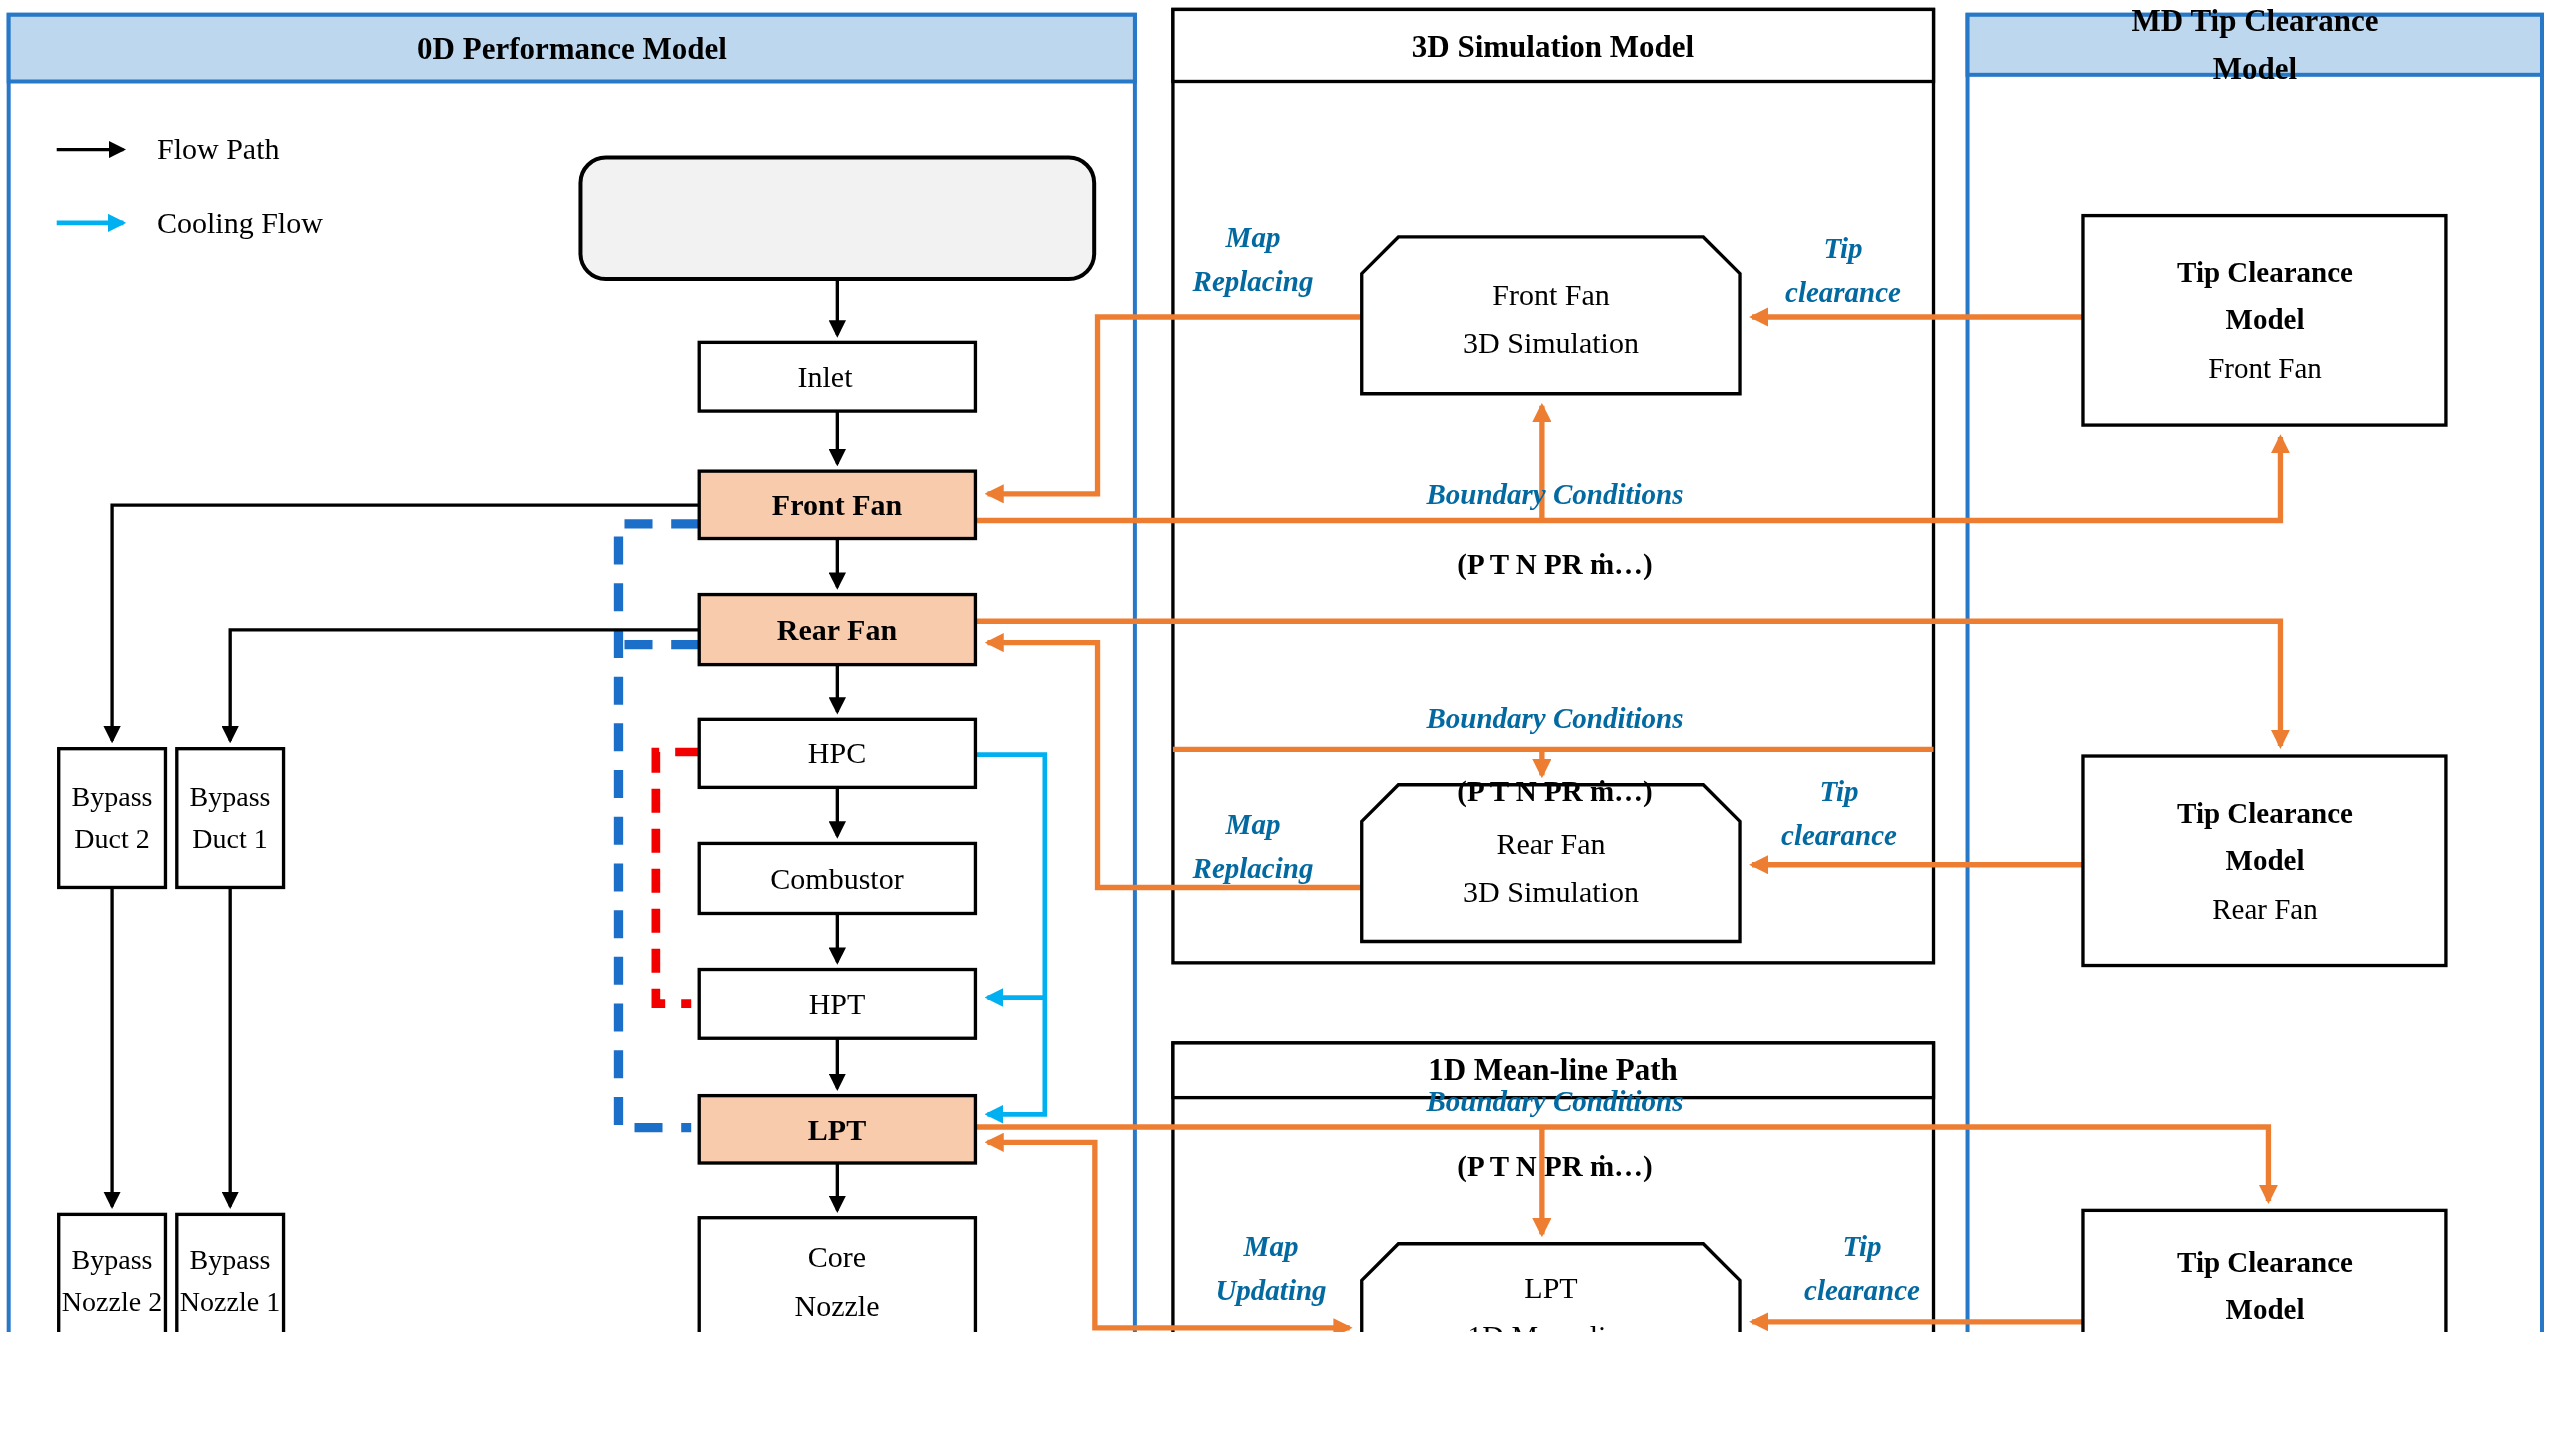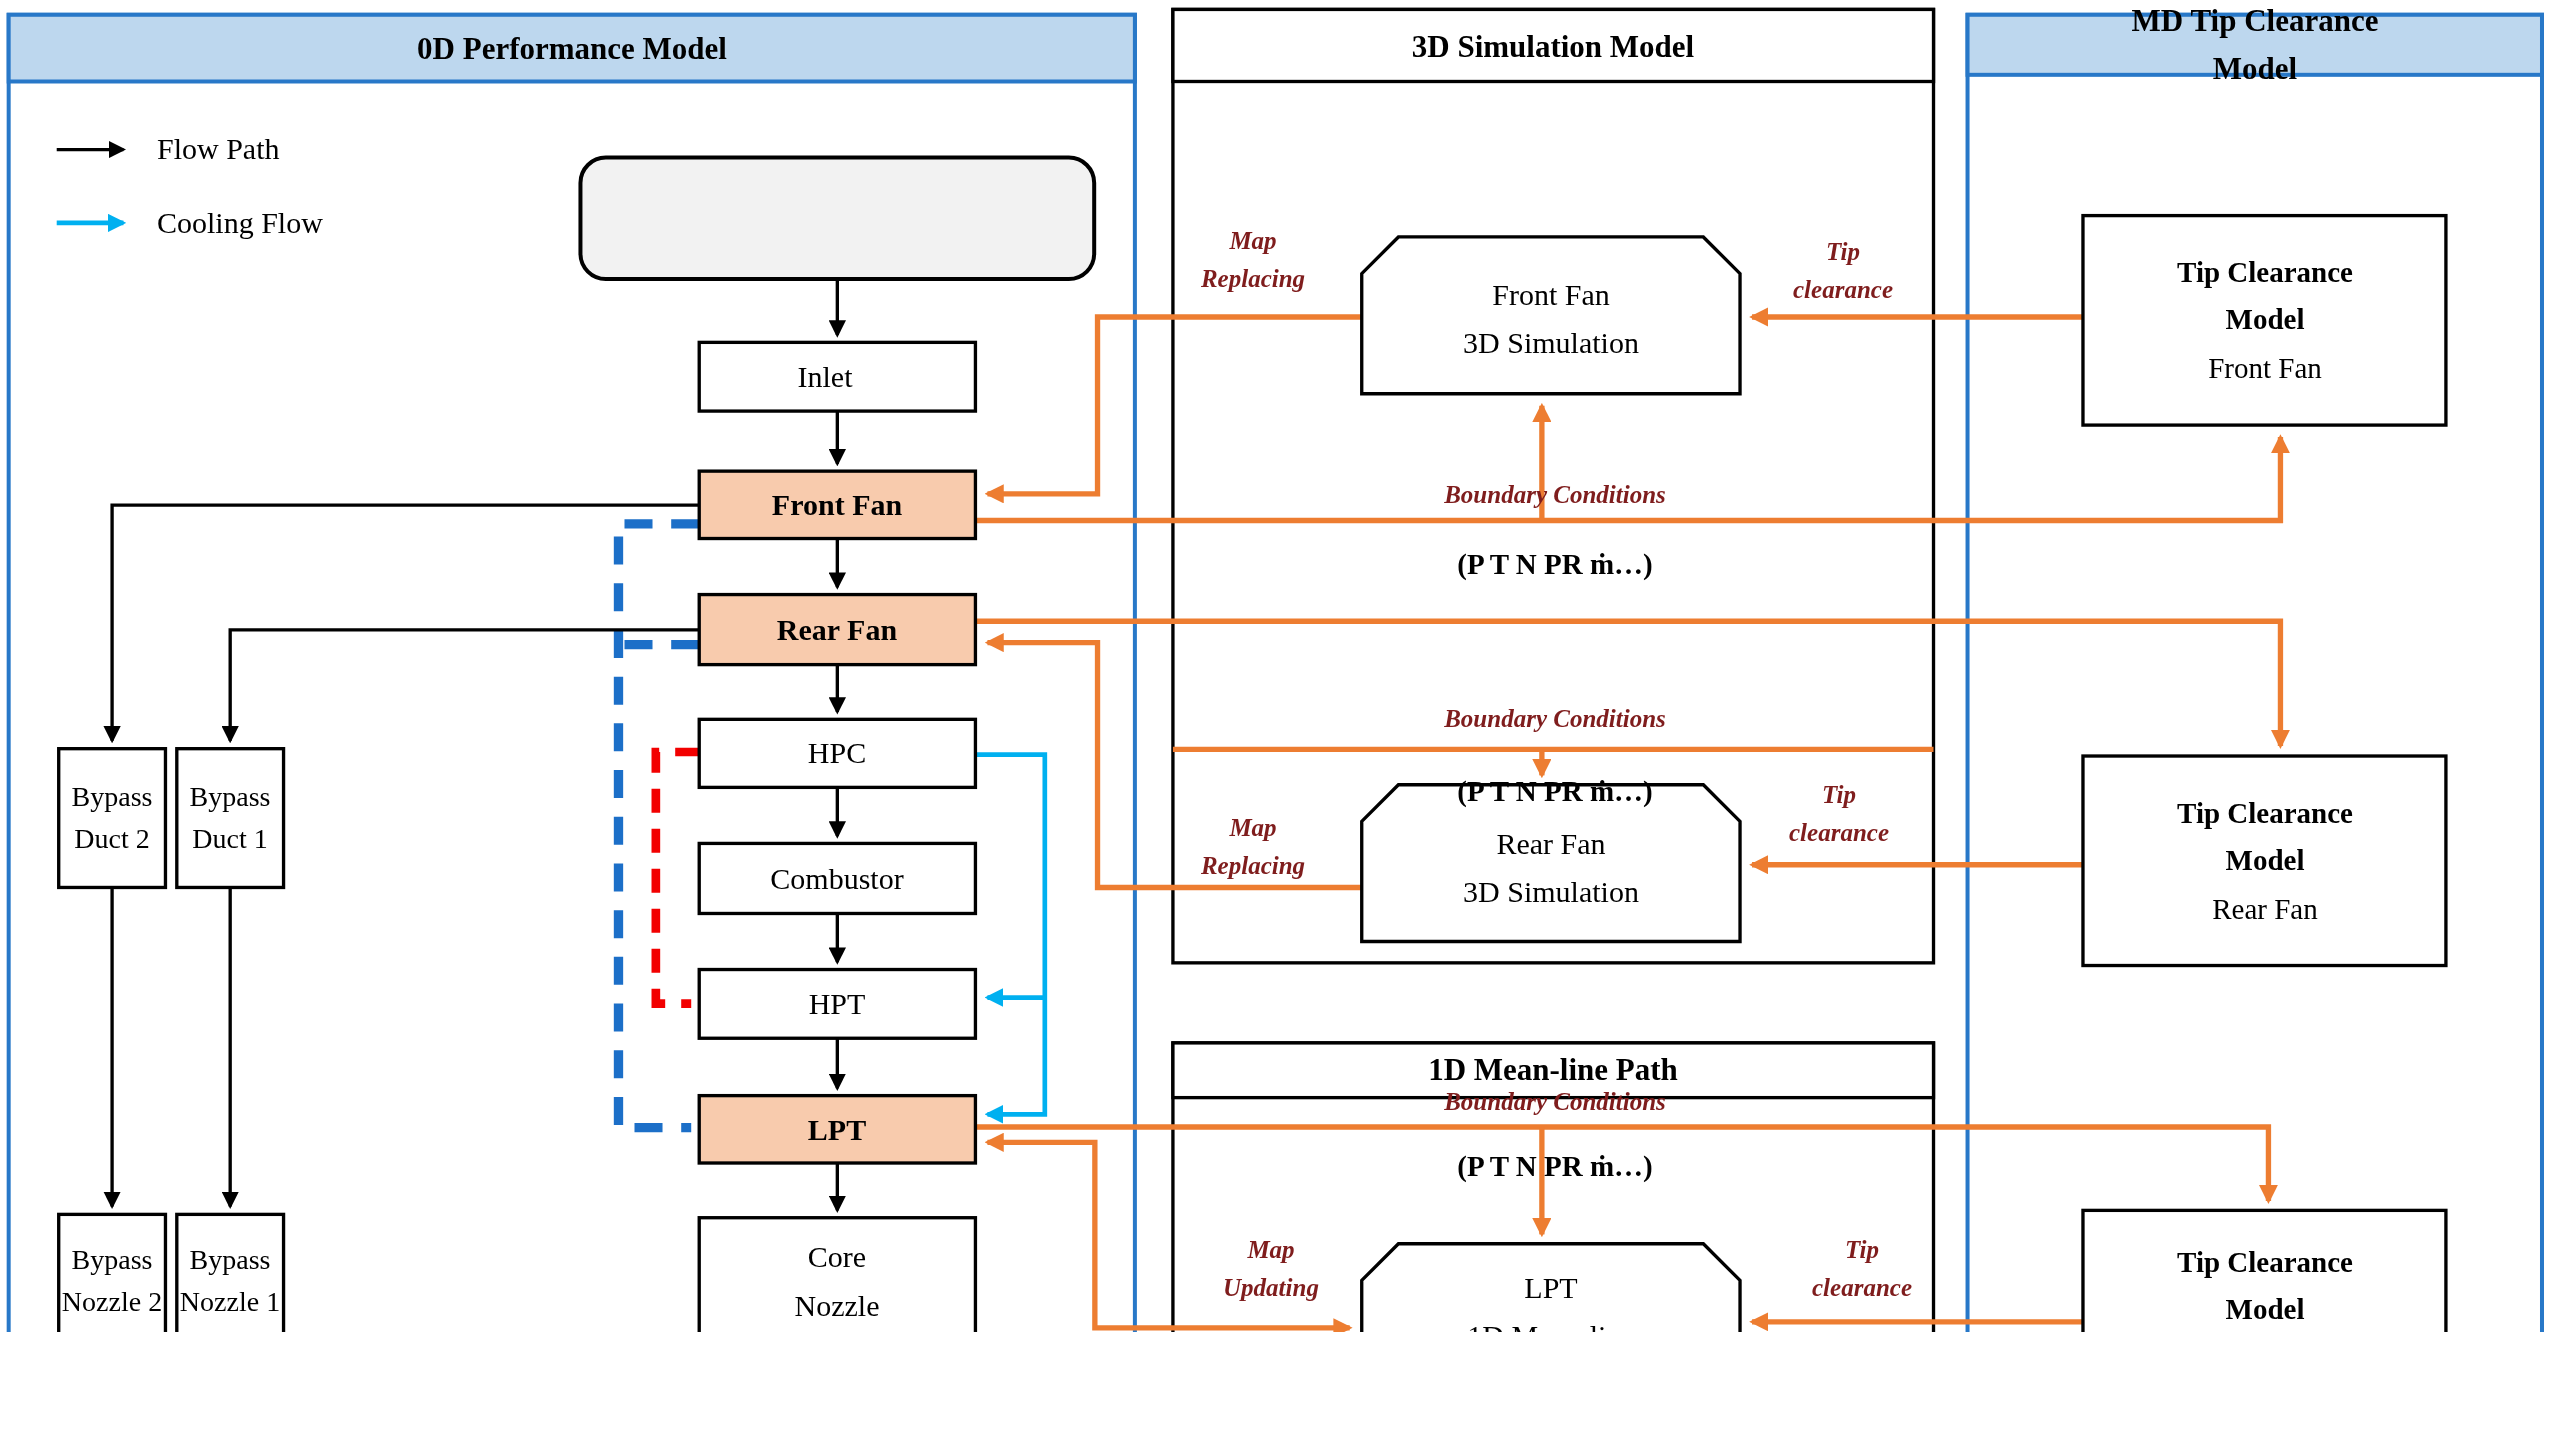--- a/index.html
+++ b/index.html
@@ -4,21 +4,21 @@
 <style>
   html,body{margin:0;padding:0;background:#ffffff;}
   .stage{position:relative;width:2550px;height:1332px;background:#ffffff;overflow:hidden;
          font-family:"Liberation Serif","DejaVu Serif",serif;}
   .stage svg{position:absolute;left:0;top:0;}
   .lbl{position:absolute;transform:translate(-50%,-50%);white-space:pre-line;text-align:center;
        color:#000;font-size:30px;line-height:1.55;}
   .left{transform:translate(0,-50%);text-align:center;}
   .bold{font-weight:bold;}
   .title{font-size:31px;font-weight:bold;}
-  .orange{color:#7f1d1d;font-weight:bold;font-style:italic;font-size:25px;line-height:1.5;}
+  .orange{color:#0369a1;font-weight:bold;font-style:italic;font-size:29px;line-height:1.5;}
   .ptn{font-weight:bold;font-size:29px;}
   .tcsmall{font-size:29px;line-height:1.62;}
   .sim{font-size:30px;line-height:1.6;}
   .duct{font-size:28px;line-height:1.5;}
 </style>
 </head>
 <body>
 
 <div class="stage">
 

